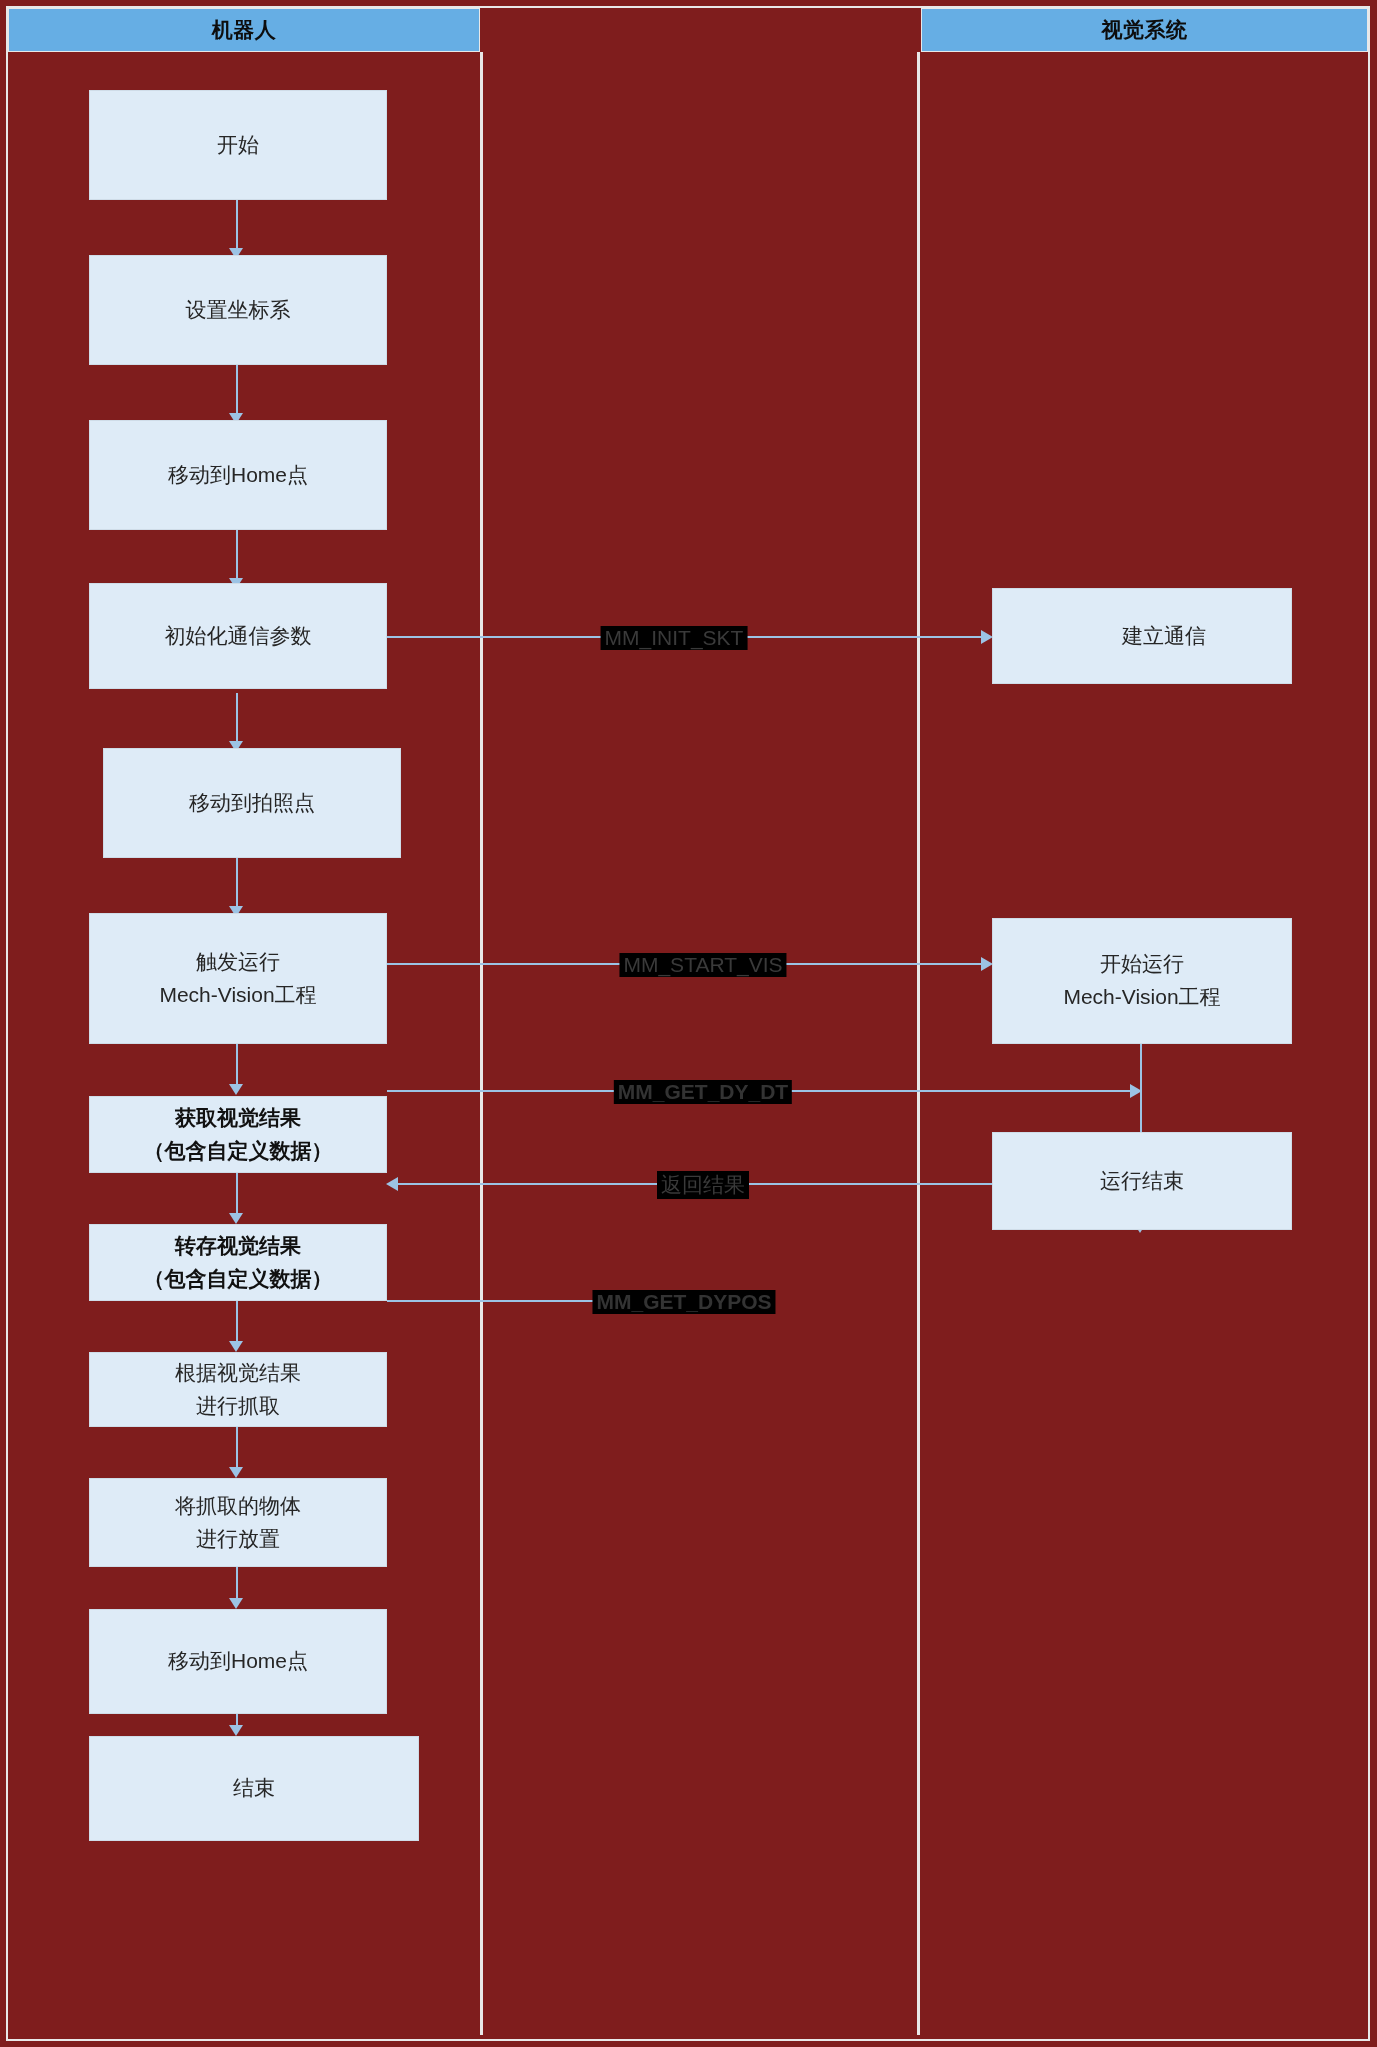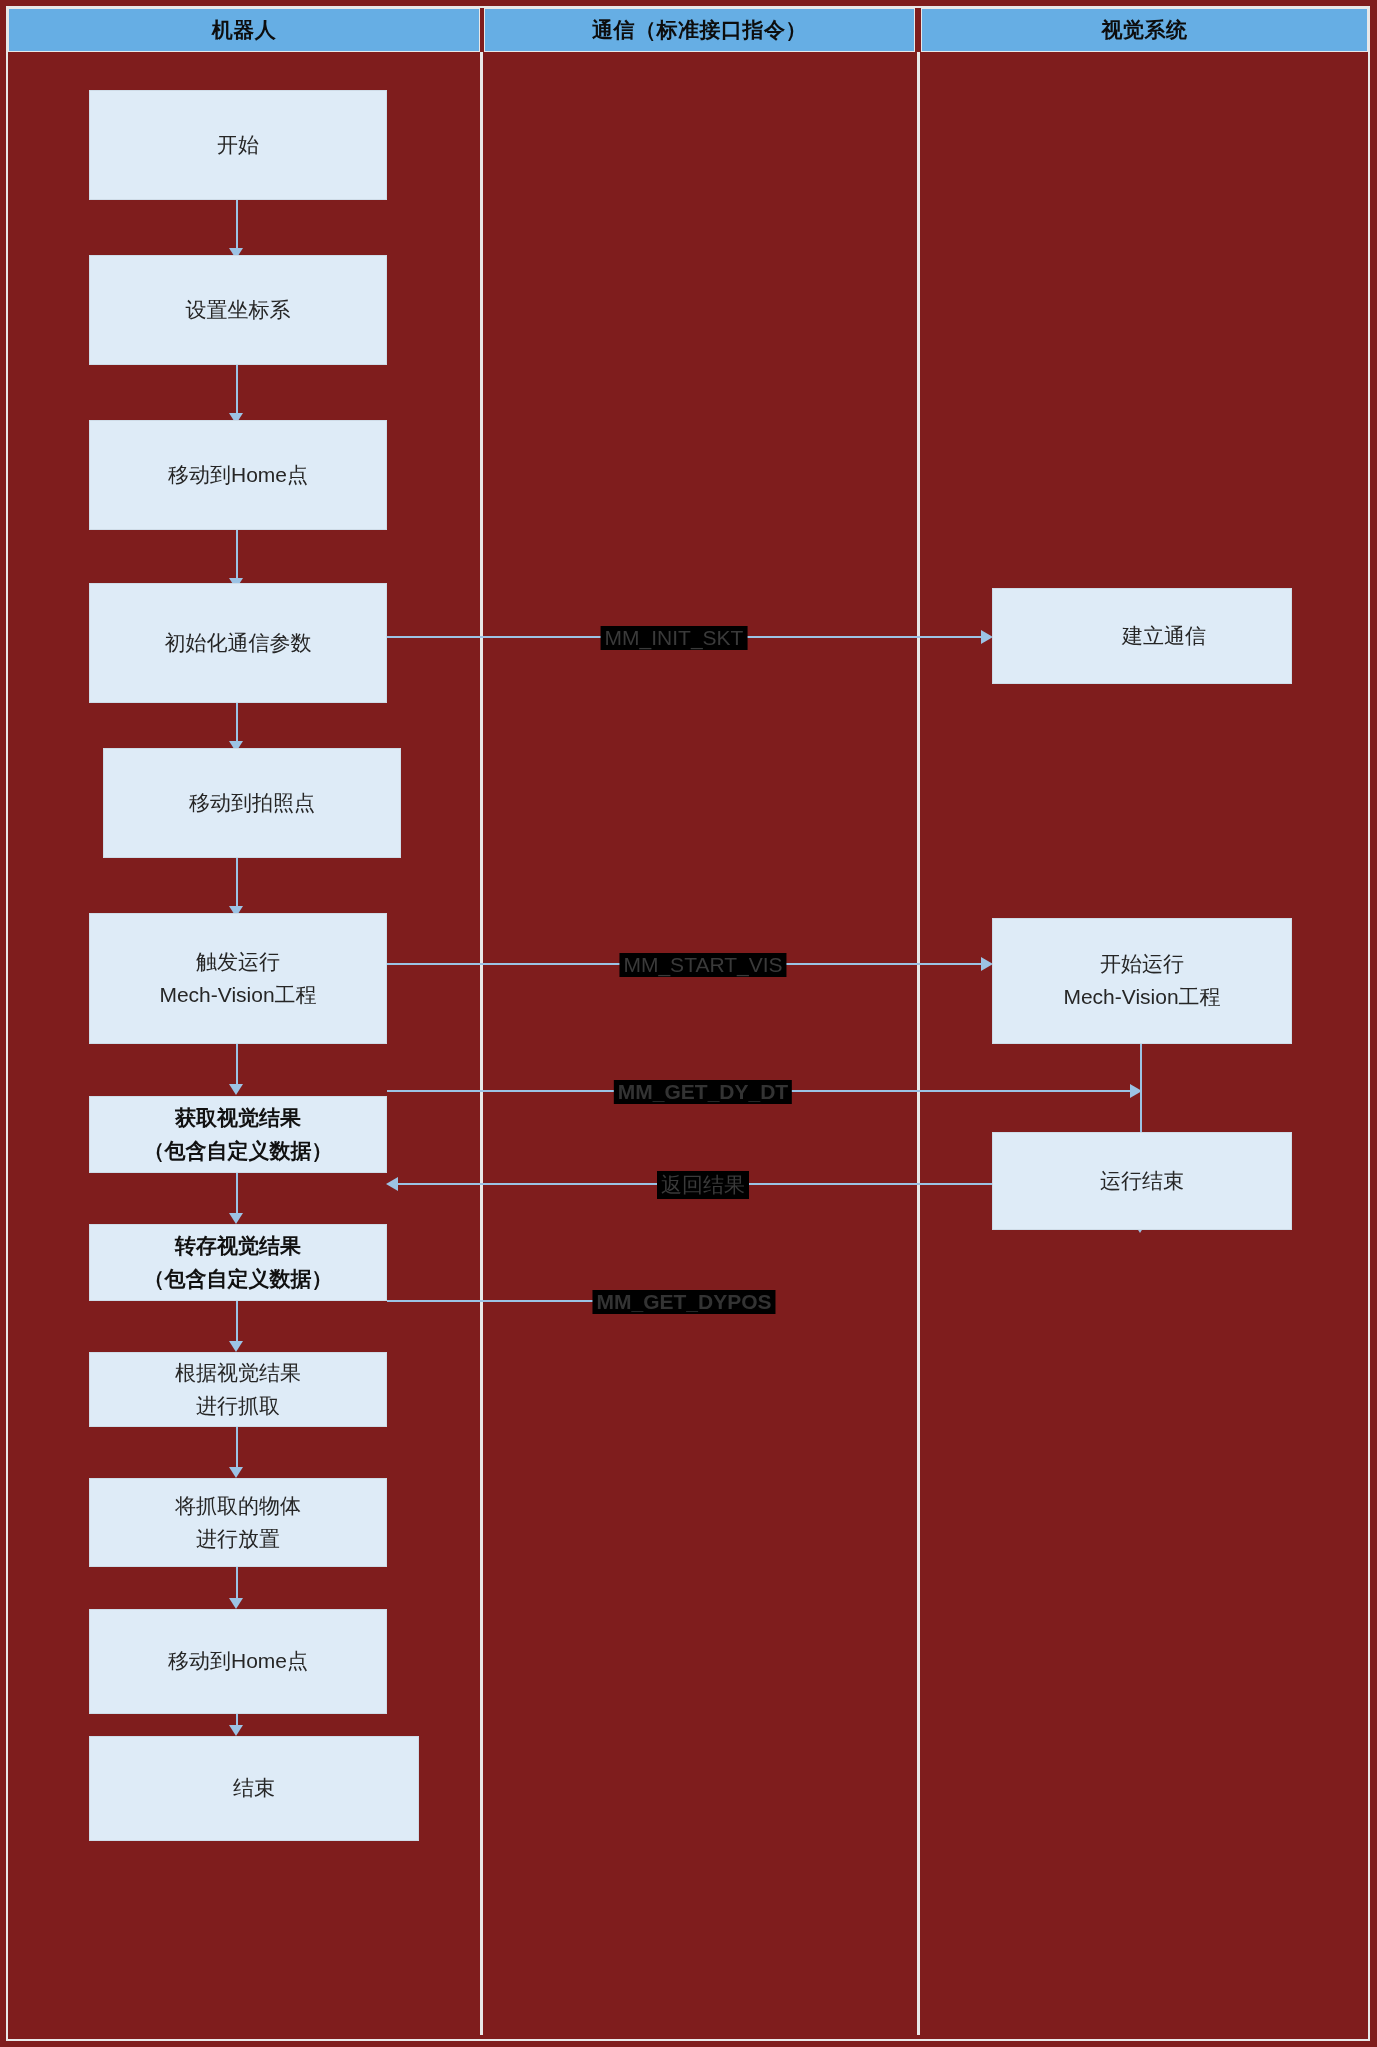--- a/index.html
+++ b/index.html
@@ -120,23 +120,20 @@
 </head>
 <body>
 
 <div id="canvas">
 
   <div id="frame"></div>
 
   <div class="lane-head" style="left:8px;width:472px;">
     <span>机器人</span>
   </div>
-  <div class="lane-head" style="left:484px;width:431px;">
-    <span>通信（标准接口指令）</span>
-  </div>
   <div class="lane-head" style="left:921px;width:447px;">
     <span>视觉系统</span>
   </div>
 
   <div class="lane-sep" style="left:480px;height:1983px;"></div>
   <div class="lane-sep" style="left:917px;height:1983px;"></div>
 
   <div class="vline" style="left:236px;top:200px;height:52px;"></div>
   <div class="arrow-down" style="left:229px;top:248px;"></div>
 
@@ -197,21 +194,21 @@
   </div>
 
   <div class="node" style="left:89px;top:255px;width:298px;height:110px;">
     <span class="ln">设置坐标系</span>
   </div>
 
   <div class="node" style="left:89px;top:420px;width:298px;height:110px;">
     <span class="ln">移动到Home点</span>
   </div>
 
-  <div class="node" style="left:89px;top:583px;width:298px;height:120px;">
+  <div class="node" style="left:89px;top:583px;width:298px;height:106px;">
     <span class="ln">初始化通信参数</span>
   </div>
 
   <div class="node" style="left:103px;top:748px;width:298px;height:110px;">
     <span class="ln">移动到拍照点</span>
   </div>
 
   <div class="node" style="left:89px;top:913px;width:298px;height:131px;">
     <span class="ln">触发运行</span>
     <span class="ln">Mech-Vision工程</span>

